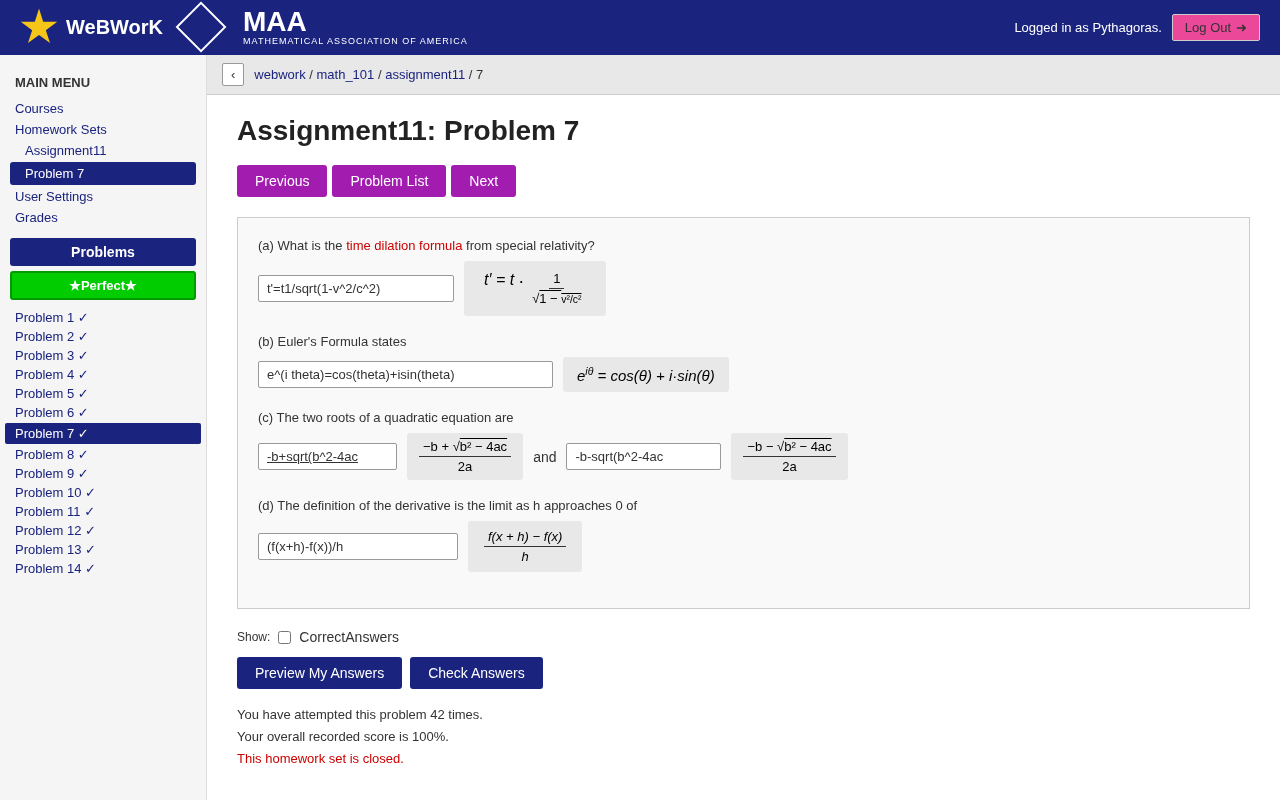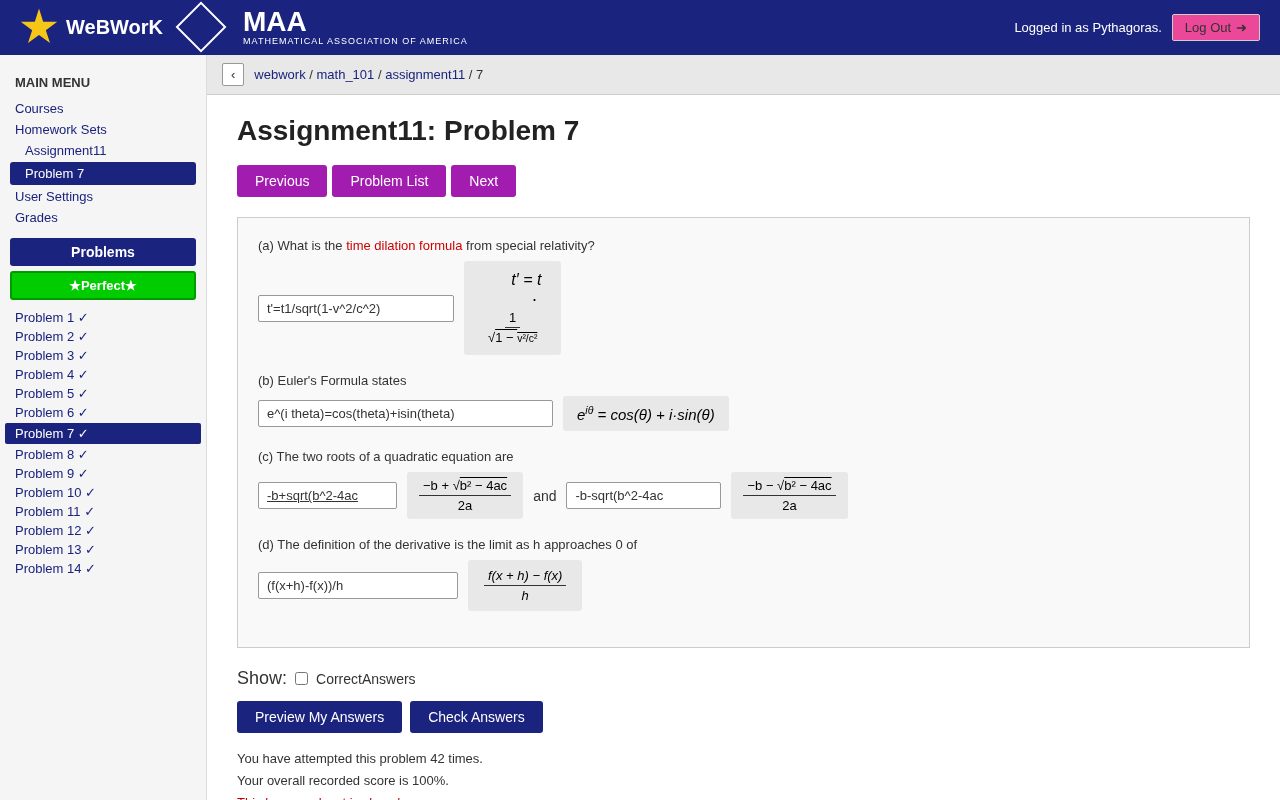--- a/index.html
+++ b/index.html
@@ -106,34 +106,34 @@
       border: 1px solid #999; padding: 5px 8px; font-size: 13px; border-radius: 2px;
       background: #fff; color: #333;
     }
     .math-frac { display: inline-flex; flex-direction: column; align-items: center; font-size: 13px; vertical-align: middle; }
     .math-frac .numerator { border-bottom: 1px solid #333; padding: 0 4px 2px; text-align: center; }
     .math-frac .denominator { padding: 2px 4px 0; text-align: center; }
     .and-text { color: #333; }
 
     
     .show-area { margin-top: 10px; display: flex; align-items: center; gap: 8px; margin-bottom: 12px; }
-    .show-label { font-size: 18px; color: #333; }
+    .show-label { font-size: 12px; color: #333; }
     .correct-answers-label { font-size: 14px; color: #333; }
     .action-buttons { display: flex; gap: 8px; margin-bottom: 15px; }
     .action-btn {
       background: #1a237e; color: #fff; border: none; padding: 8px 18px;
       cursor: pointer; font-size: 14px; border-radius: 3px;
     }
     .attempt-text { color: #333; font-size: 13px; line-height: 1.7; }
     .attempt-text .closed { color: #cc0000; }
 
     
     .math-block {
       background: #e8e8e8; padding: 10px 20px; border-radius: 3px;
-      display: inline-flex; align-items: flex-end; font-size: 16px; flex-direction: column;
+      display: inline-flex; align-items: flex-start; font-size: 16px;
     }
     sup { font-size: 0.7em; vertical-align: super; }
   </style>
 </head>
 <body>
 
 <header class="header">
   <div class="header-left">
     <div class="webwork-logo">
       <div class="star-icon"></div>

